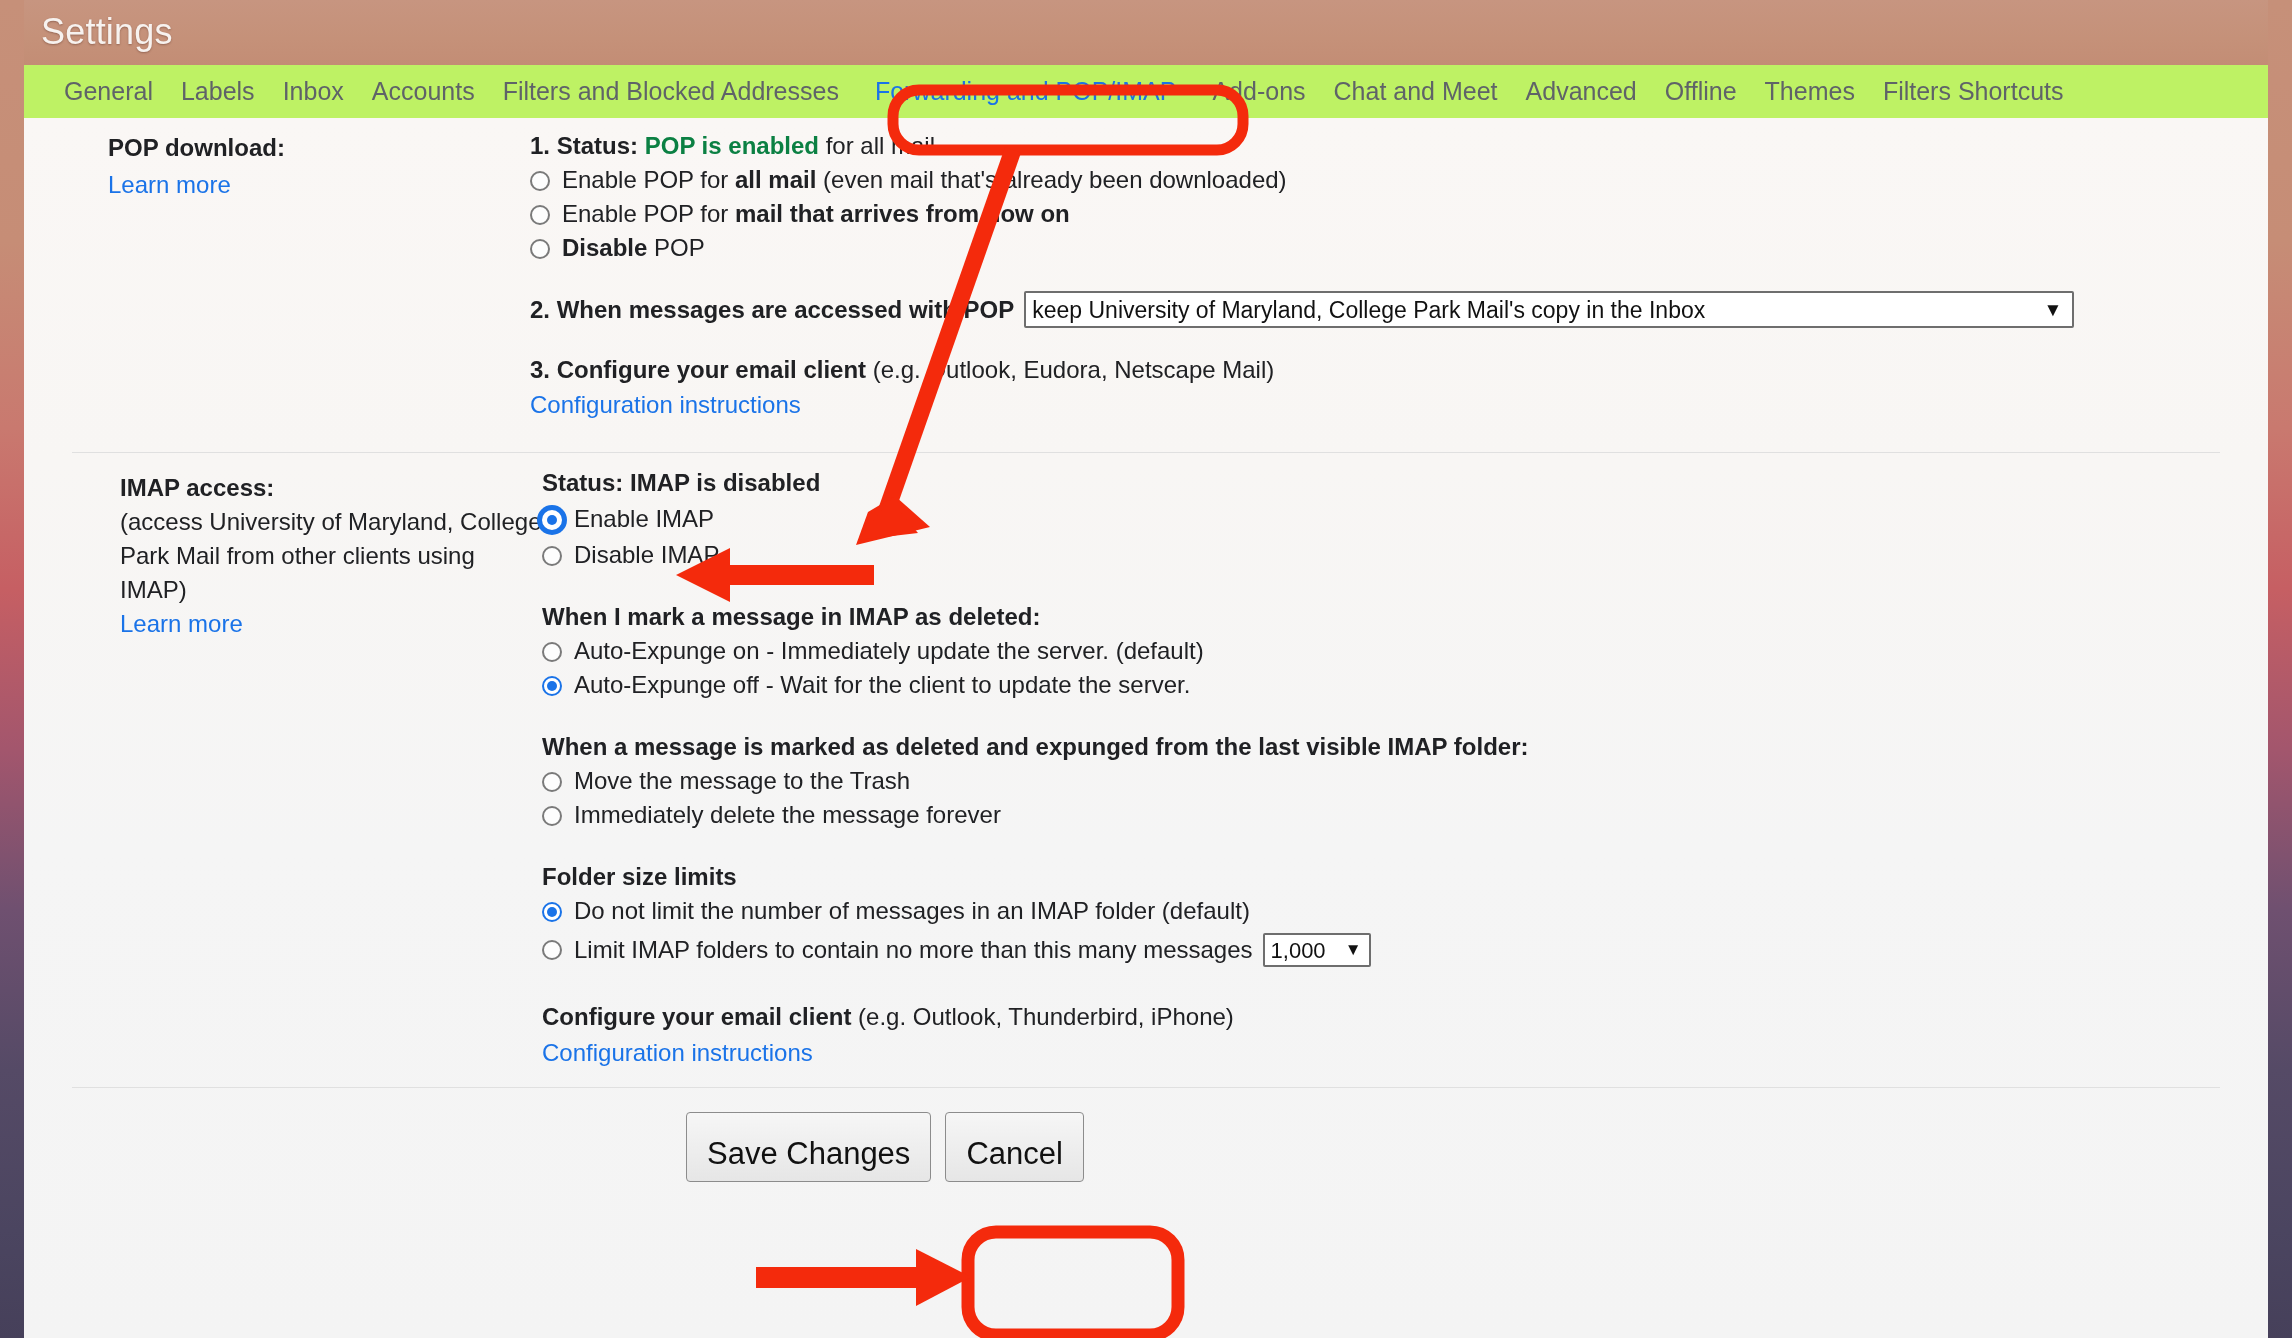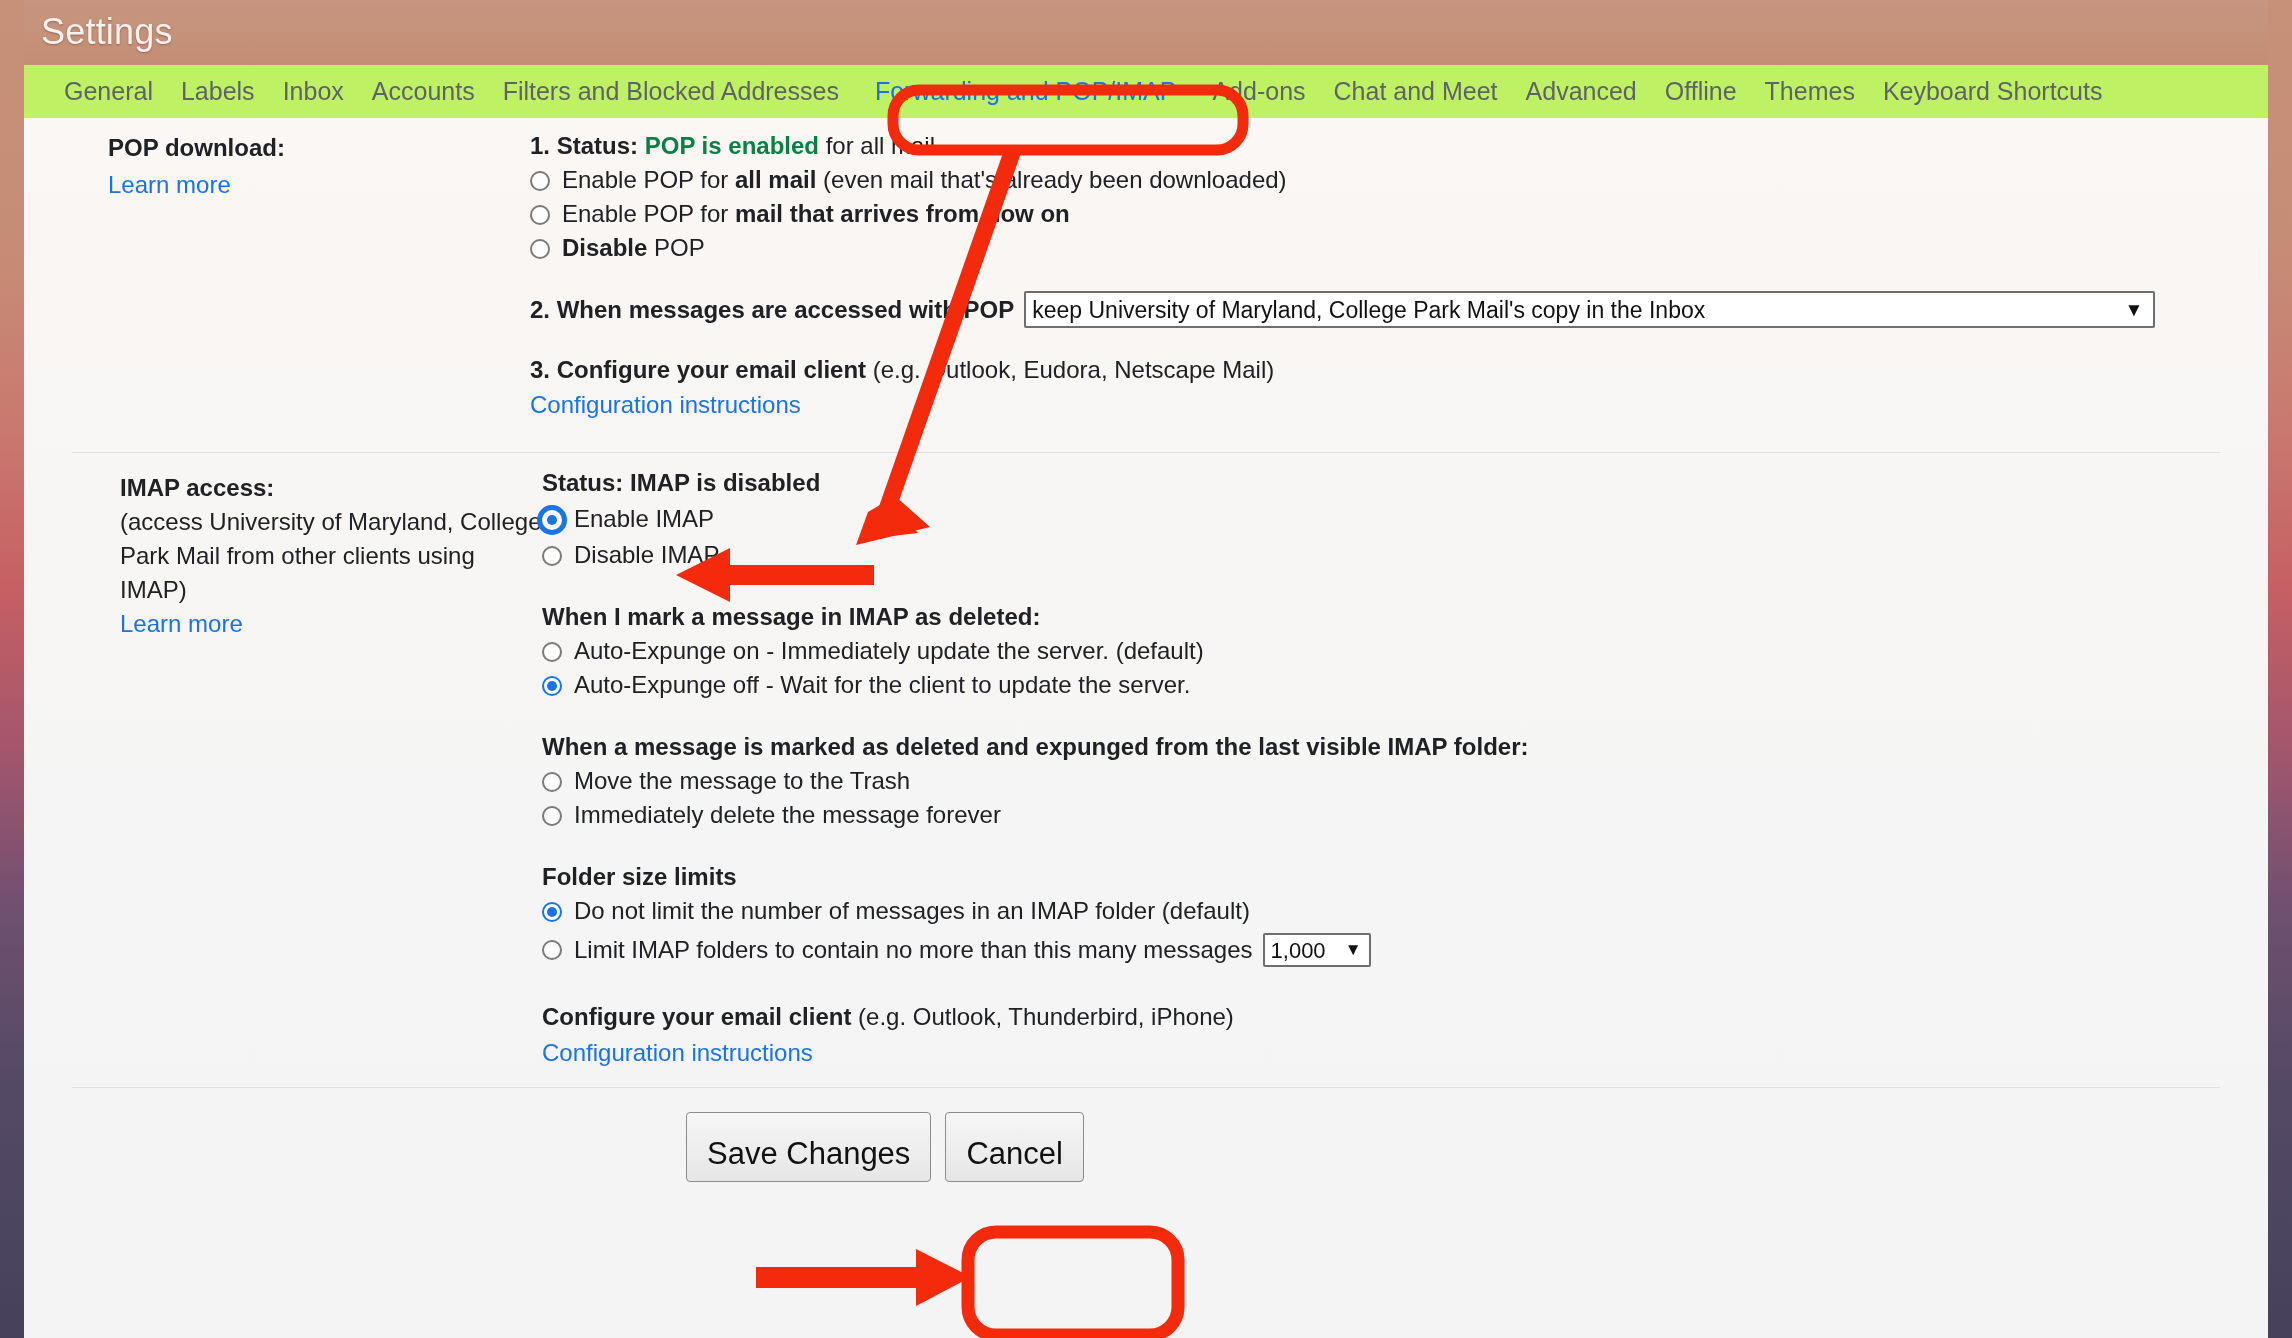--- a/index.html
+++ b/index.html
@@ -108,21 +108,21 @@
     padding:2px 6px;
     border-radius:2px;
     box-sizing:border-box;
     appearance:none;-webkit-appearance:none;
   }
   .selwrap{position:relative;display:inline-block;}
   .selwrap .chev{
     position:absolute;right:12px;top:50%;transform:translateY(-50%);
     pointer-events:none;font-size:19px;color:#111;
   }
-  #pop-access-select{width:1131px;height:37px;}
+  #pop-access-select{width:1050px;height:37px;}
   #limit-select{width:108px;height:34px;font-size:22px;}
   
   #imap-section{padding-top:18px;}
   #imap-section .col-label{line-height:1.42;margin-left:48px;}
   #imap-section .col-label .lbl{font-weight:bold;display:block;}
   .grp-title{font-weight:bold;margin-top:0;}
   .spacer-lg{height:38px;}
   
   #btnrow{margin-top:24px;padding-left:48px;display:flex;align-items:center;gap:14px;}
   .btn{
@@ -152,21 +152,21 @@
       <div class="tab">Labels</div>
       <div class="tab">Inbox</div>
       <div class="tab">Accounts</div>
       <div class="tab">Filters and Blocked Addresses</div>
       <div class="tab active" style="padding:0 22px;">Forwarding and POP/IMAP</div>
       <div class="tab">Add-ons</div>
       <div class="tab">Chat and Meet</div>
       <div class="tab">Advanced</div>
       <div class="tab">Offline</div>
       <div class="tab">Themes</div>
-      <div class="tab">Keyboard Shortcuts</div>
+      <div class="tab">Filters Shortcuts</div>
     </div>
   </div>
 
   <div id="content">
 
     <div id="pop-section" class="row">
       <div class="col-label">
         <span class="lbl">POP download:</span>
         <span class="link">Learn more</span>
       </div>

